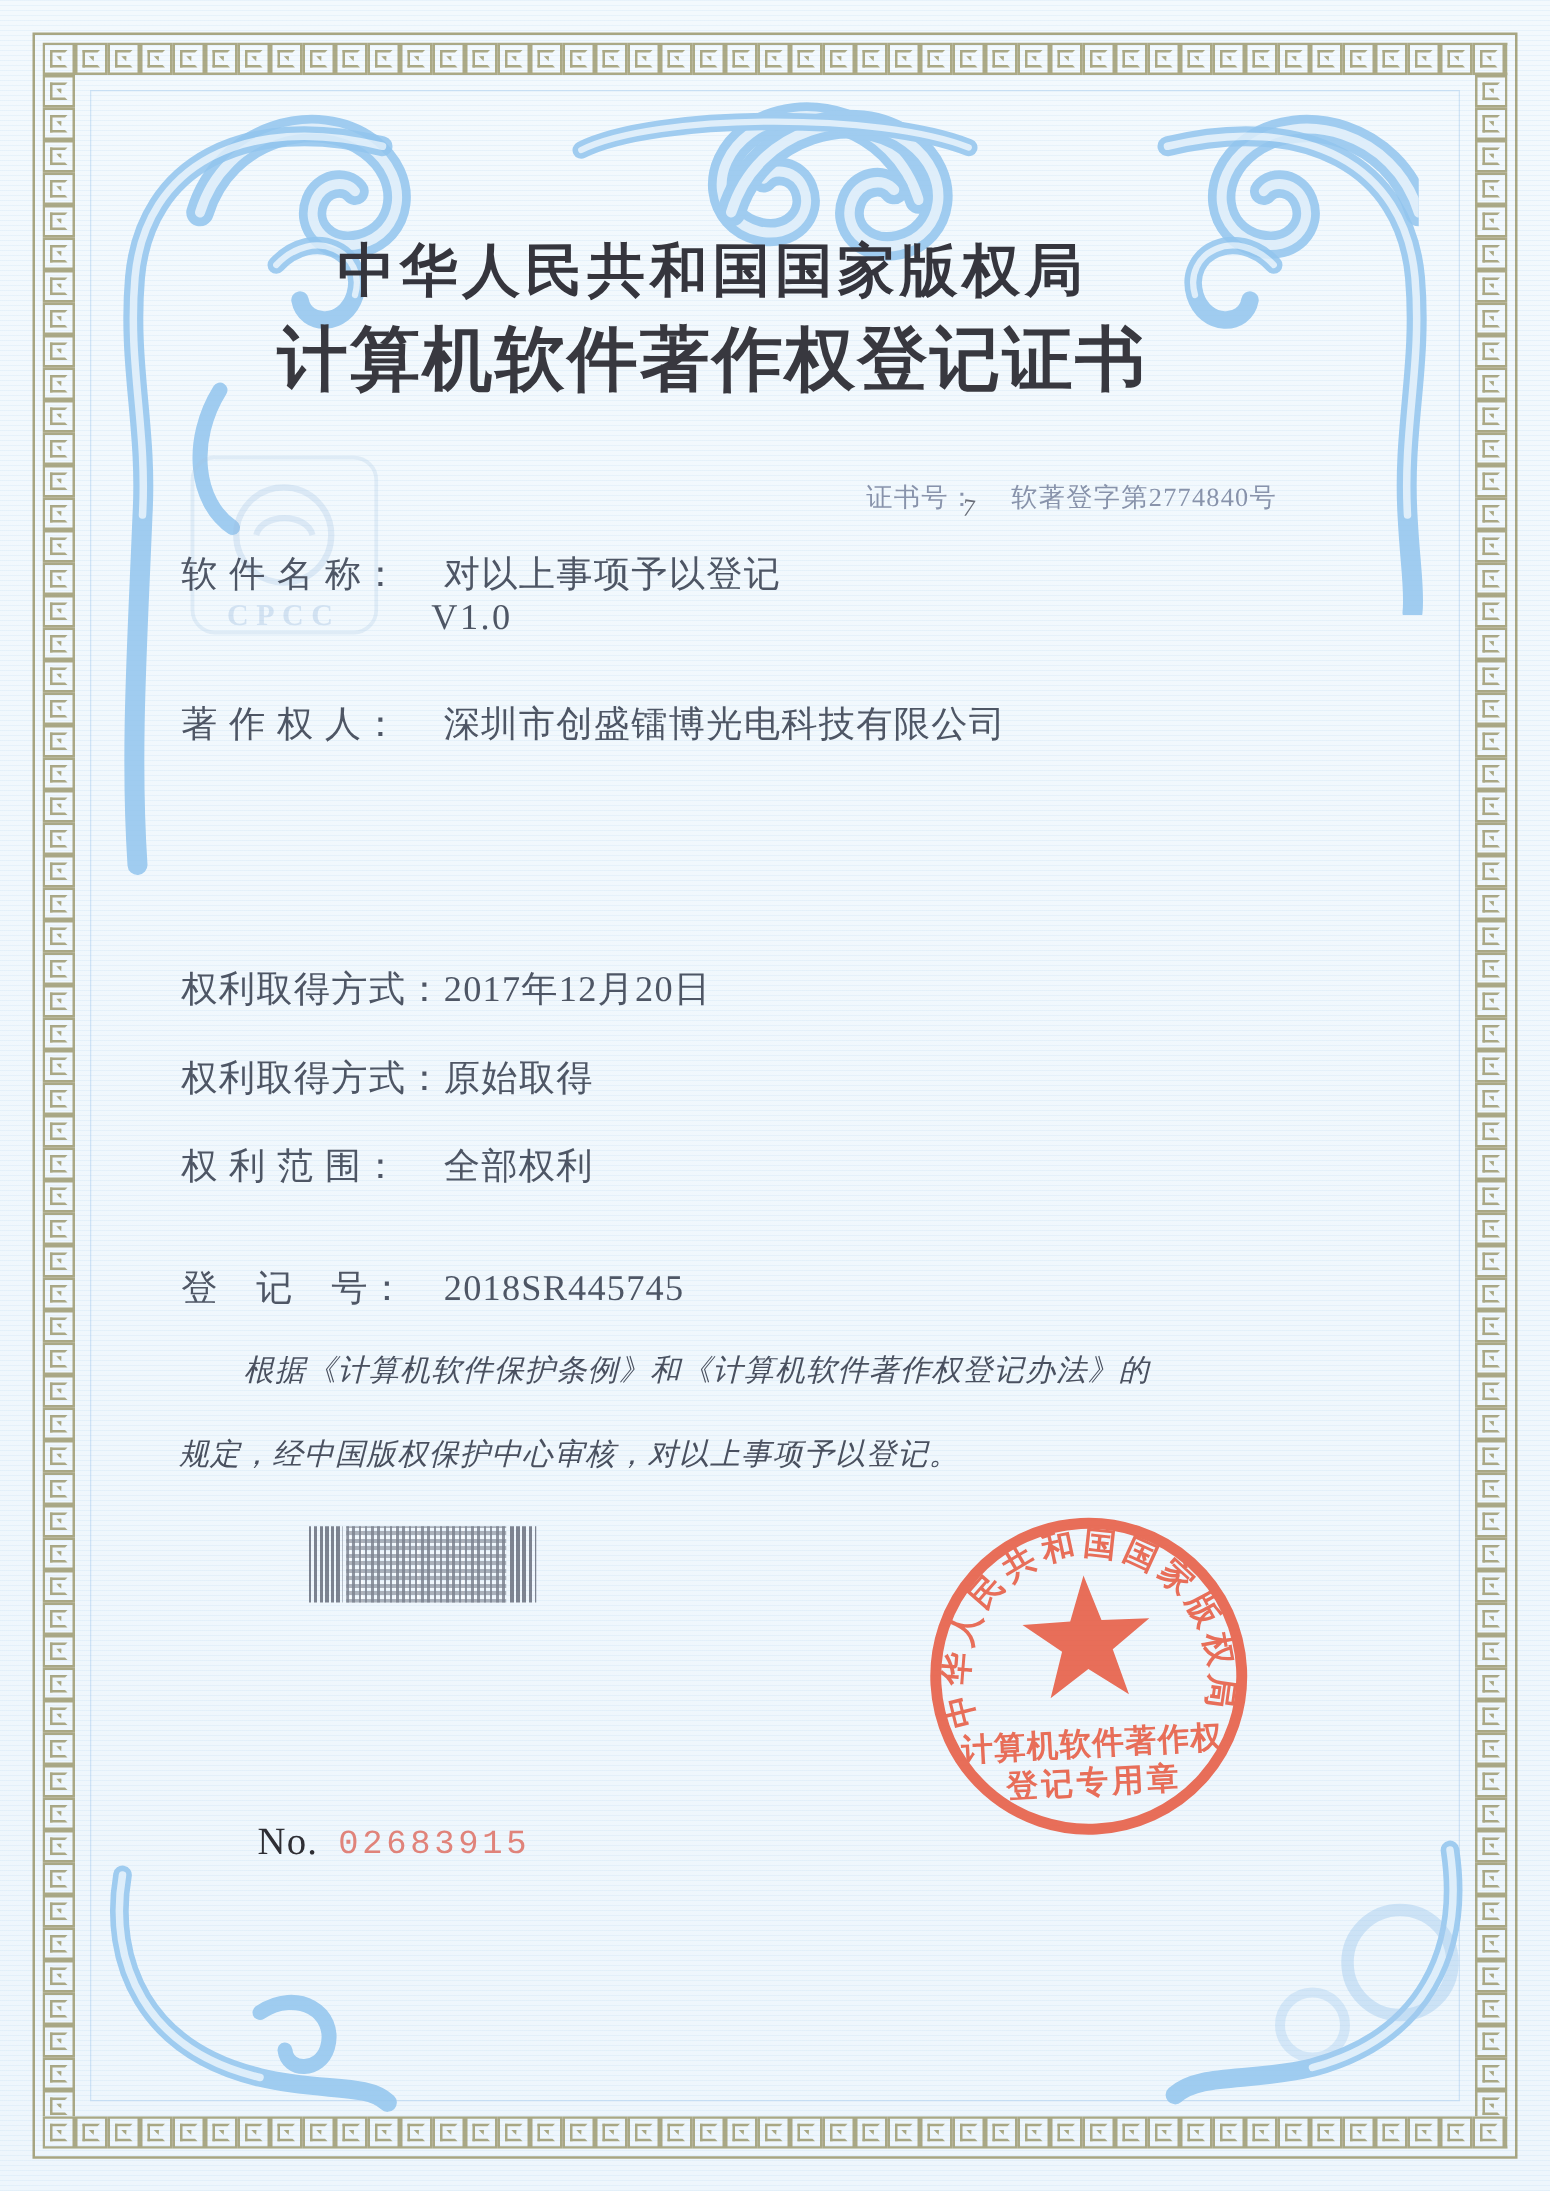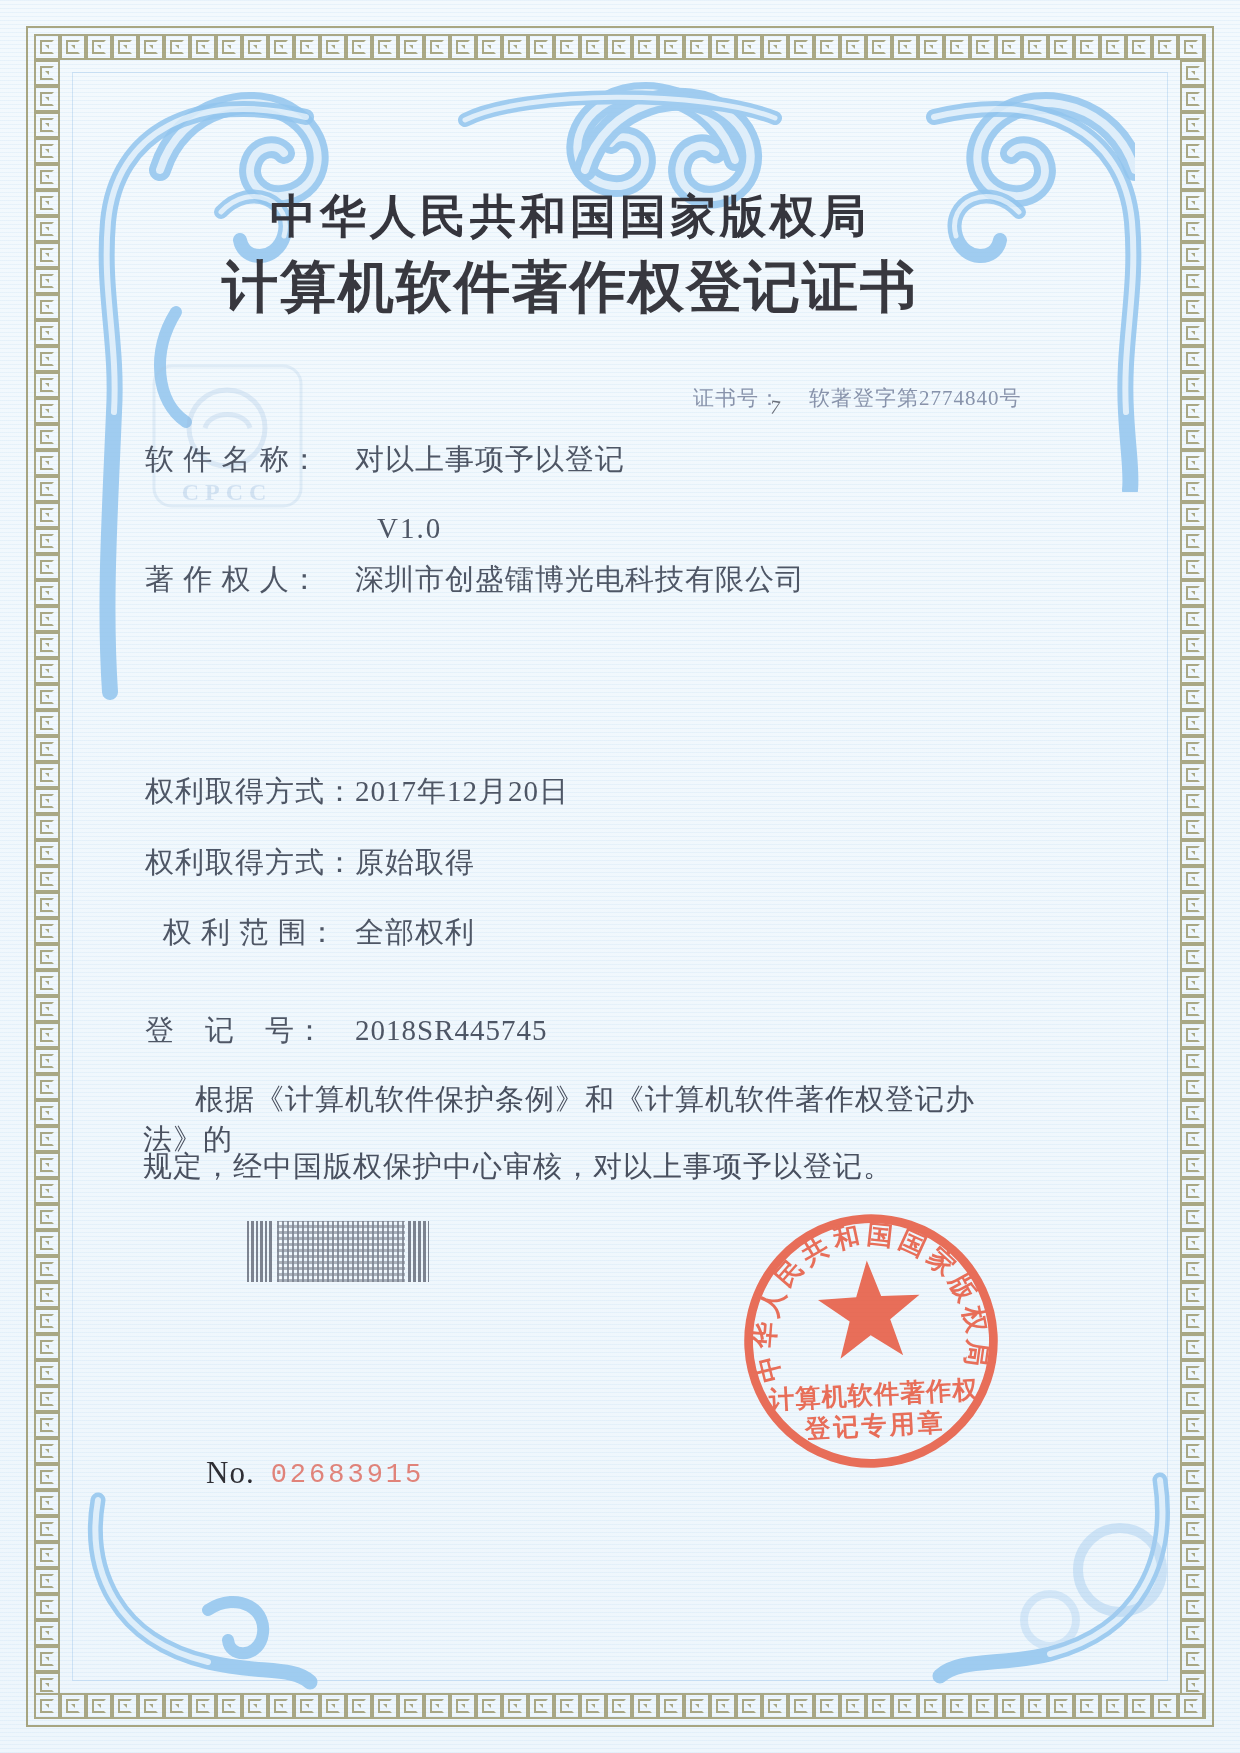--- a/index.html
+++ b/index.html
@@ -44,21 +44,21 @@
     position:absolute;top:250px;left:0;width:100%;text-align:center;
     transform:translateX(-50px);
     font-size:56px;font-weight:700;letter-spacing:2px;color:#38383f;
   }
   .cert-no{position:absolute;left:693px;top:384px;font-size:21px;color:var(--soft);letter-spacing:1px;}
   .cert-no .num{margin-left:28px;}
   .stray{position:absolute;left:770px;top:396px;font-size:20px;color:#6a6f7a;transform:rotate(8deg);}
   .frow{position:absolute;left:145px;font-size:29px;color:var(--field);letter-spacing:1px;white-space:nowrap;}
   .frow .lbl{display:inline-block;width:210px;}
   .v2{position:absolute;left:345px;font-size:29px;color:var(--field);letter-spacing:2px;}
-  .body-line{position:absolute;left:143px;width:890px;font-size:29px;color:#49505f;letter-spacing:1px;}
+  .body-line{position:absolute;left:143px;width:890px;font-size:24px;color:#49505f;letter-spacing:1px;font-style:italic;}
   .indent{text-indent:52px;}
   
   .barcode{position:absolute;left:247px;top:1221px;width:182px;height:61px;display:flex;opacity:.78;}
   .bc-start{width:27px;background:repeating-linear-gradient(90deg,#5d6372 0 2px,transparent 2px 4px,#5d6372 4px 7px,transparent 7px 9px);}
   .bc-data{flex:1;margin:0 3px;background:
      repeating-linear-gradient(90deg,rgba(93,99,114,.85) 0 2px,transparent 2px 5px),
      repeating-linear-gradient(0deg,rgba(93,99,114,.6) 0 3px,transparent 3px 6px),
      repeating-linear-gradient(90deg,transparent 0 3px,rgba(255,255,255,.85) 3px 4px,transparent 4px 9px);}
   .bc-stop{width:21px;background:repeating-linear-gradient(90deg,#5d6372 0 3px,transparent 3px 5px);}
   
@@ -357,36 +357,36 @@
   <div class="cert-title">计算机软件著作权登记证书</div>
 
   <div class="cert-no">
     <span>证书号：</span><span class="num">软著登字第2774840号</span>
   </div>
   <div class="stray">7</div>
 
   <div class="frow" style="top:440px;">
     <span class="lbl">软 件 名 称：</span><span>对以上事项予以登记</span>
   </div>
-  <div class="v2" style="top:512px;margin-left:32px;">V1.0</div>
+  <div class="v2" style="top:478px;">V1.0</div>
 
   <div class="frow" style="top:560px;">
     <span class="lbl">著 作 权 人：</span><span>深圳市创盛镭博光电科技有限公司</span>
   </div>
 
 
   <div class="frow" style="top:772px;">
     <span class="lbl">权利取得方式：</span><span>2017年12月20日</span>
   </div>
 
   <div class="frow" style="top:843px;">
     <span class="lbl">权利取得方式：</span><span>原始取得</span>
   </div>
 
-  <div class="frow" style="top:913px;text-align:center;">
+  <div class="frow" style="top:913px;">
     <span class="lbl">权 利 范 围：</span><span>全部权利</span>
   </div>
 
   <div class="frow" style="top:983px;margin-top:28px;">
     <span class="lbl">登　记　号：</span><span>2018SR445745</span>
   </div>
 
   <div class="body-line indent" style="top:1080px;">根据《计算机软件保护条例》和《计算机软件著作权登记办法》的</div>
   <div class="body-line" style="top:1147px;">规定，经中国版权保护中心审核，对以上事项予以登记。</div>
 

